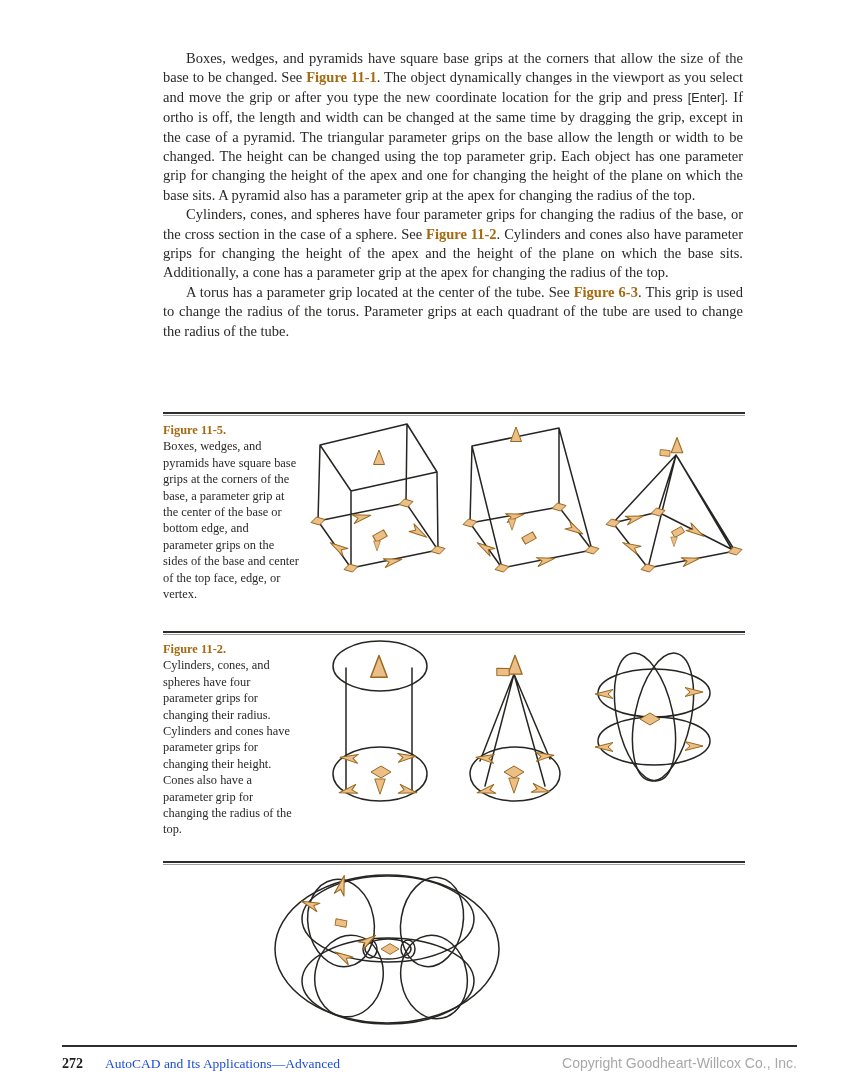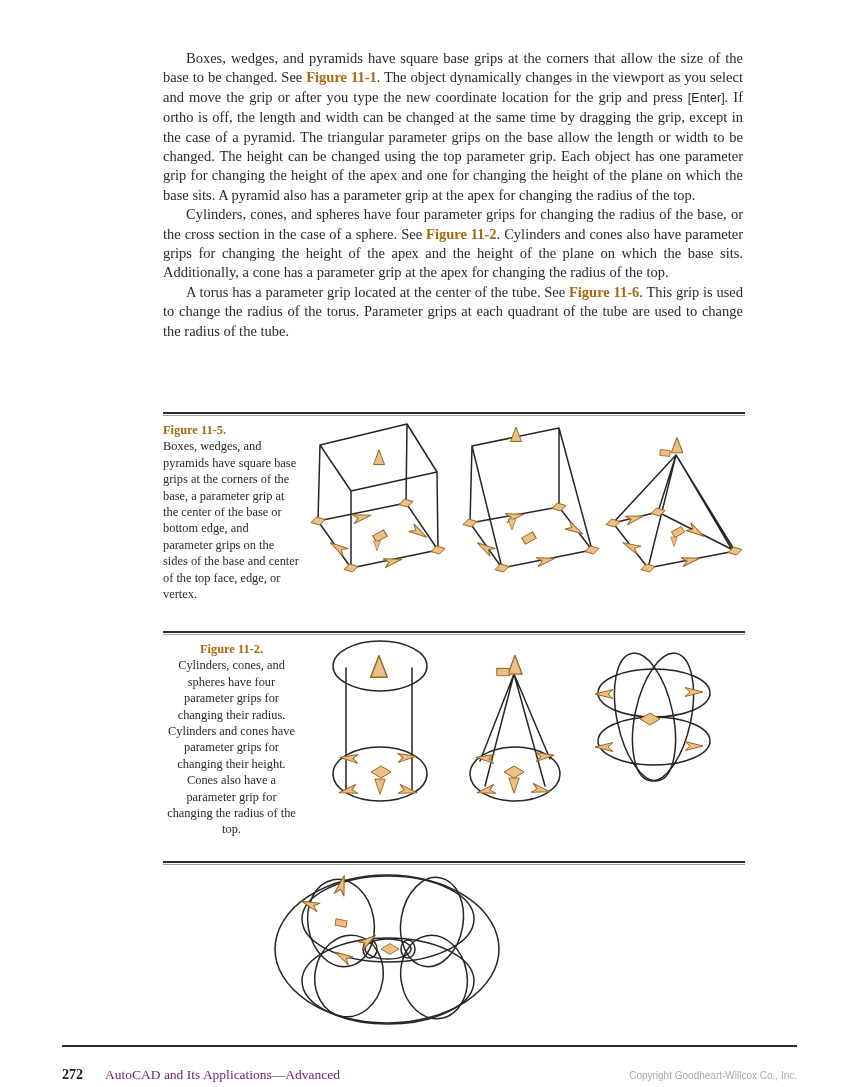--- a/index.html
+++ b/index.html
@@ -26,24 +26,24 @@
     font-size:12.4px; line-height:16.4px; color:#2a2927;
   }
   .fig-label { display:block; color:var(--accent,#a5690f); font-weight:bold; }
   .fig-art { display:block; }
 
   svg .wire { fill:none; stroke:var(--line,#262522); stroke-width:1.5; stroke-linejoin:round; stroke-linecap:round; }
   svg .grip { fill:var(--grip-fill,#ecbf88); stroke:var(--grip-stroke,#9a671c); stroke-width:1; stroke-linejoin:round; }
 
   
   .footer { position:absolute; left:62px; top:1045px; width:735px; }
-  .footer-row { display:flex; align-items:baseline; margin-top:20px; }
+  .footer-row { display:flex; align-items:baseline; margin-top:8px; }
   .page-num { font-weight:bold; font-size:14px; color:#1e1d1b; }
-  .book-title { margin-left:22px; font-size:13.5px; color:#701a75; }
-  .copyright { margin-left:auto; font-family:"Liberation Sans", sans-serif; font-size:10px; color:#a8a8a8; }
+  .book-title { margin-left:22px; font-size:13.5px; color:#1d4ed8; }
+  .copyright { margin-left:auto; font-family:"Liberation Sans", sans-serif; font-size:14px; color:#a8a8a8; }
 
   .defs-holder { position:absolute; width:0; height:0; overflow:hidden; }
 </style>
 </head>
 <body>
 
 <div class="page">
 
   <svg class="defs-holder" aria-hidden="true">
     <defs>
@@ -52,21 +52,21 @@
       <polygon id="garr" points="-10,-4.5 8,0 -10,4.5 -5,0"></polygon>
       <polygon id="gdia" points="-10,0 0,-6 10,0 0,6"></polygon>
       <polygon id="gdown" points="-5.5,0 5.5,0 0,16"></polygon>
       <polygon id="gflag" points="-7,-2 5,-5 7,2 -5,5"></polygon>
     </defs>
   </svg>
 
   <div class="body-text">
     <p><span>Boxes, wedges, and pyramids have square base grips at the corners that allow the size of the base to be changed. See </span><span class="fig-ref">Figure 11-1</span><span>. The object dynamically changes in the viewport as you select and move the grip or after you type the new coordinate location for the grip and press </span><span class="key-name">[Enter]</span><span>. If ortho is off, the length and width can be changed at the same time by dragging the grip, except in the case of a pyramid. The triangular parameter grips on the base allow the length or width to be changed. The height can be changed using the top parameter grip. Each object has one parameter grip for changing the height of the apex and one for changing the height of the plane on which the base sits. A pyramid also has a parameter grip at the apex for changing the radius of the top.</span></p>
     <p><span>Cylinders, cones, and spheres have four parameter grips for changing the radius of the base, or the cross section in the case of a sphere. See </span><span class="fig-ref">Figure 11-2</span><span>. Cylinders and cones also have parameter grips for changing the height of the apex and the height of the plane on which the base sits. Additionally, a cone has a parameter grip at the apex for changing the radius of the top.</span></p>
-    <p><span>A torus has a parameter grip located at the center of the tube. See </span><span class="fig-ref">Figure 11-6</span><span>. This grip is used to change the radius of the torus. Parameter grips at each quadrant of the tube are used to change the radius of the tube.</span></p>
+    <p><span>A torus has a parameter grip located at the center of the tube. See </span><span class="fig-ref">Figure 6-3</span><span>. This grip is used to change the radius of the torus. Parameter grips at each quadrant of the tube are used to change the radius of the tube.</span></p>
   </div>
 
   <section class="fig-block" style="top:412px;">
     <div class="rule-dark"></div>
     <div class="rule-lite"></div>
     <div class="fig-body">
       <div class="fig-caption">
         <span class="fig-label">Figure 11-5.</span>
         <span>Boxes, wedges, and pyramids have square base grips at the corners of the base, a parameter grip at the center of the base or bottom edge, and parameter grips on the sides of the base and center of the top face, edge, or vertex.</span>
       </div>
@@ -114,21 +114,21 @@
           <use href="#garr" class="grip" transform="translate(397,113) rotate(32)"></use>
           <use href="#garr" class="grip" transform="translate(330,127) rotate(205)"></use>
           <use href="#garr" class="grip" transform="translate(392,141) rotate(-13)"></use>
           <use href="#gflag" class="grip" transform="translate(378,113) rotate(-15) scale(0.9)"></use>
           <use href="#gdown" class="grip" transform="translate(374,118) scale(0.6)"></use>
         </g>
       </svg>
     </div>
   </section>
 
-  <section class="fig-block" style="top:631px;text-align:center;">
+  <section class="fig-block" style="top:631px;">
     <div class="rule-dark"></div>
     <div class="rule-lite"></div>
     <div class="fig-body">
       <div class="fig-caption">
         <span class="fig-label">Figure 11-2.</span>
         <span>Cylinders, cones, and spheres have four parameter grips for changing their radius. Cylinders and cones have parameter grips for changing their height. Cones also have a parameter grip for changing the radius of the top.</span>
       </div>
       <svg class="fig-art" width="445" height="215" viewBox="0 0 445 215" style="margin-top:4px;">
 
         <g>

